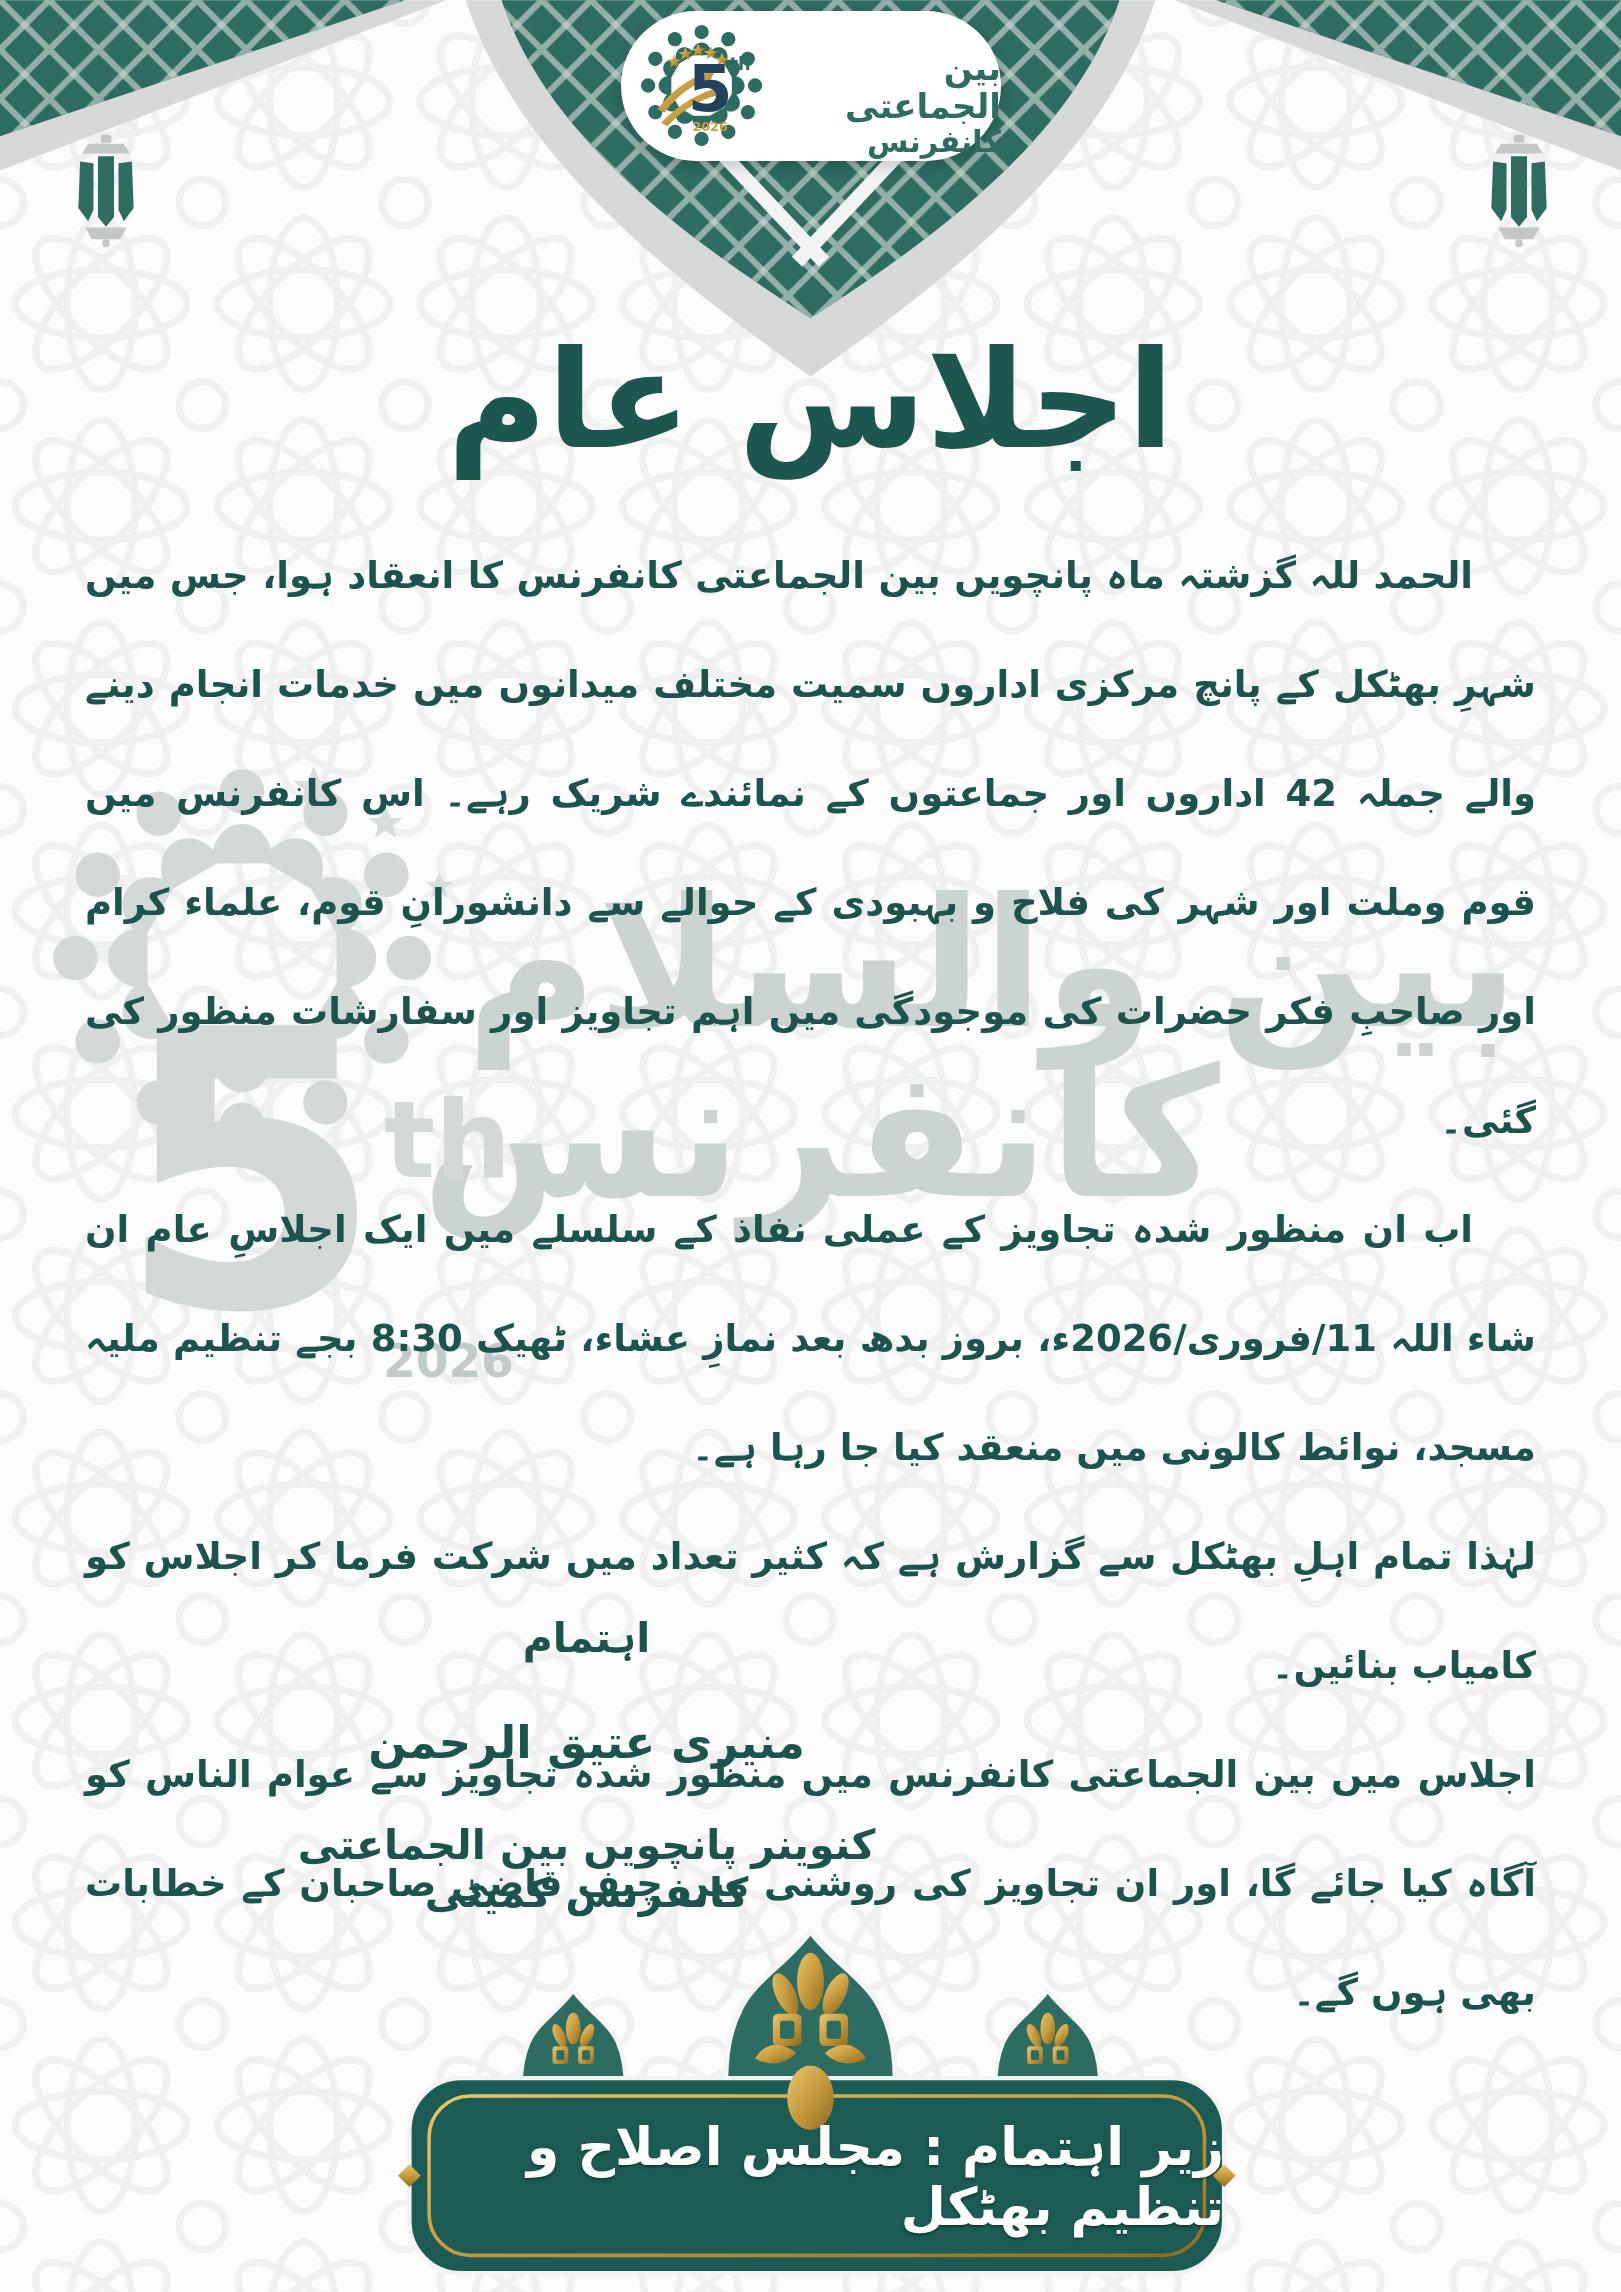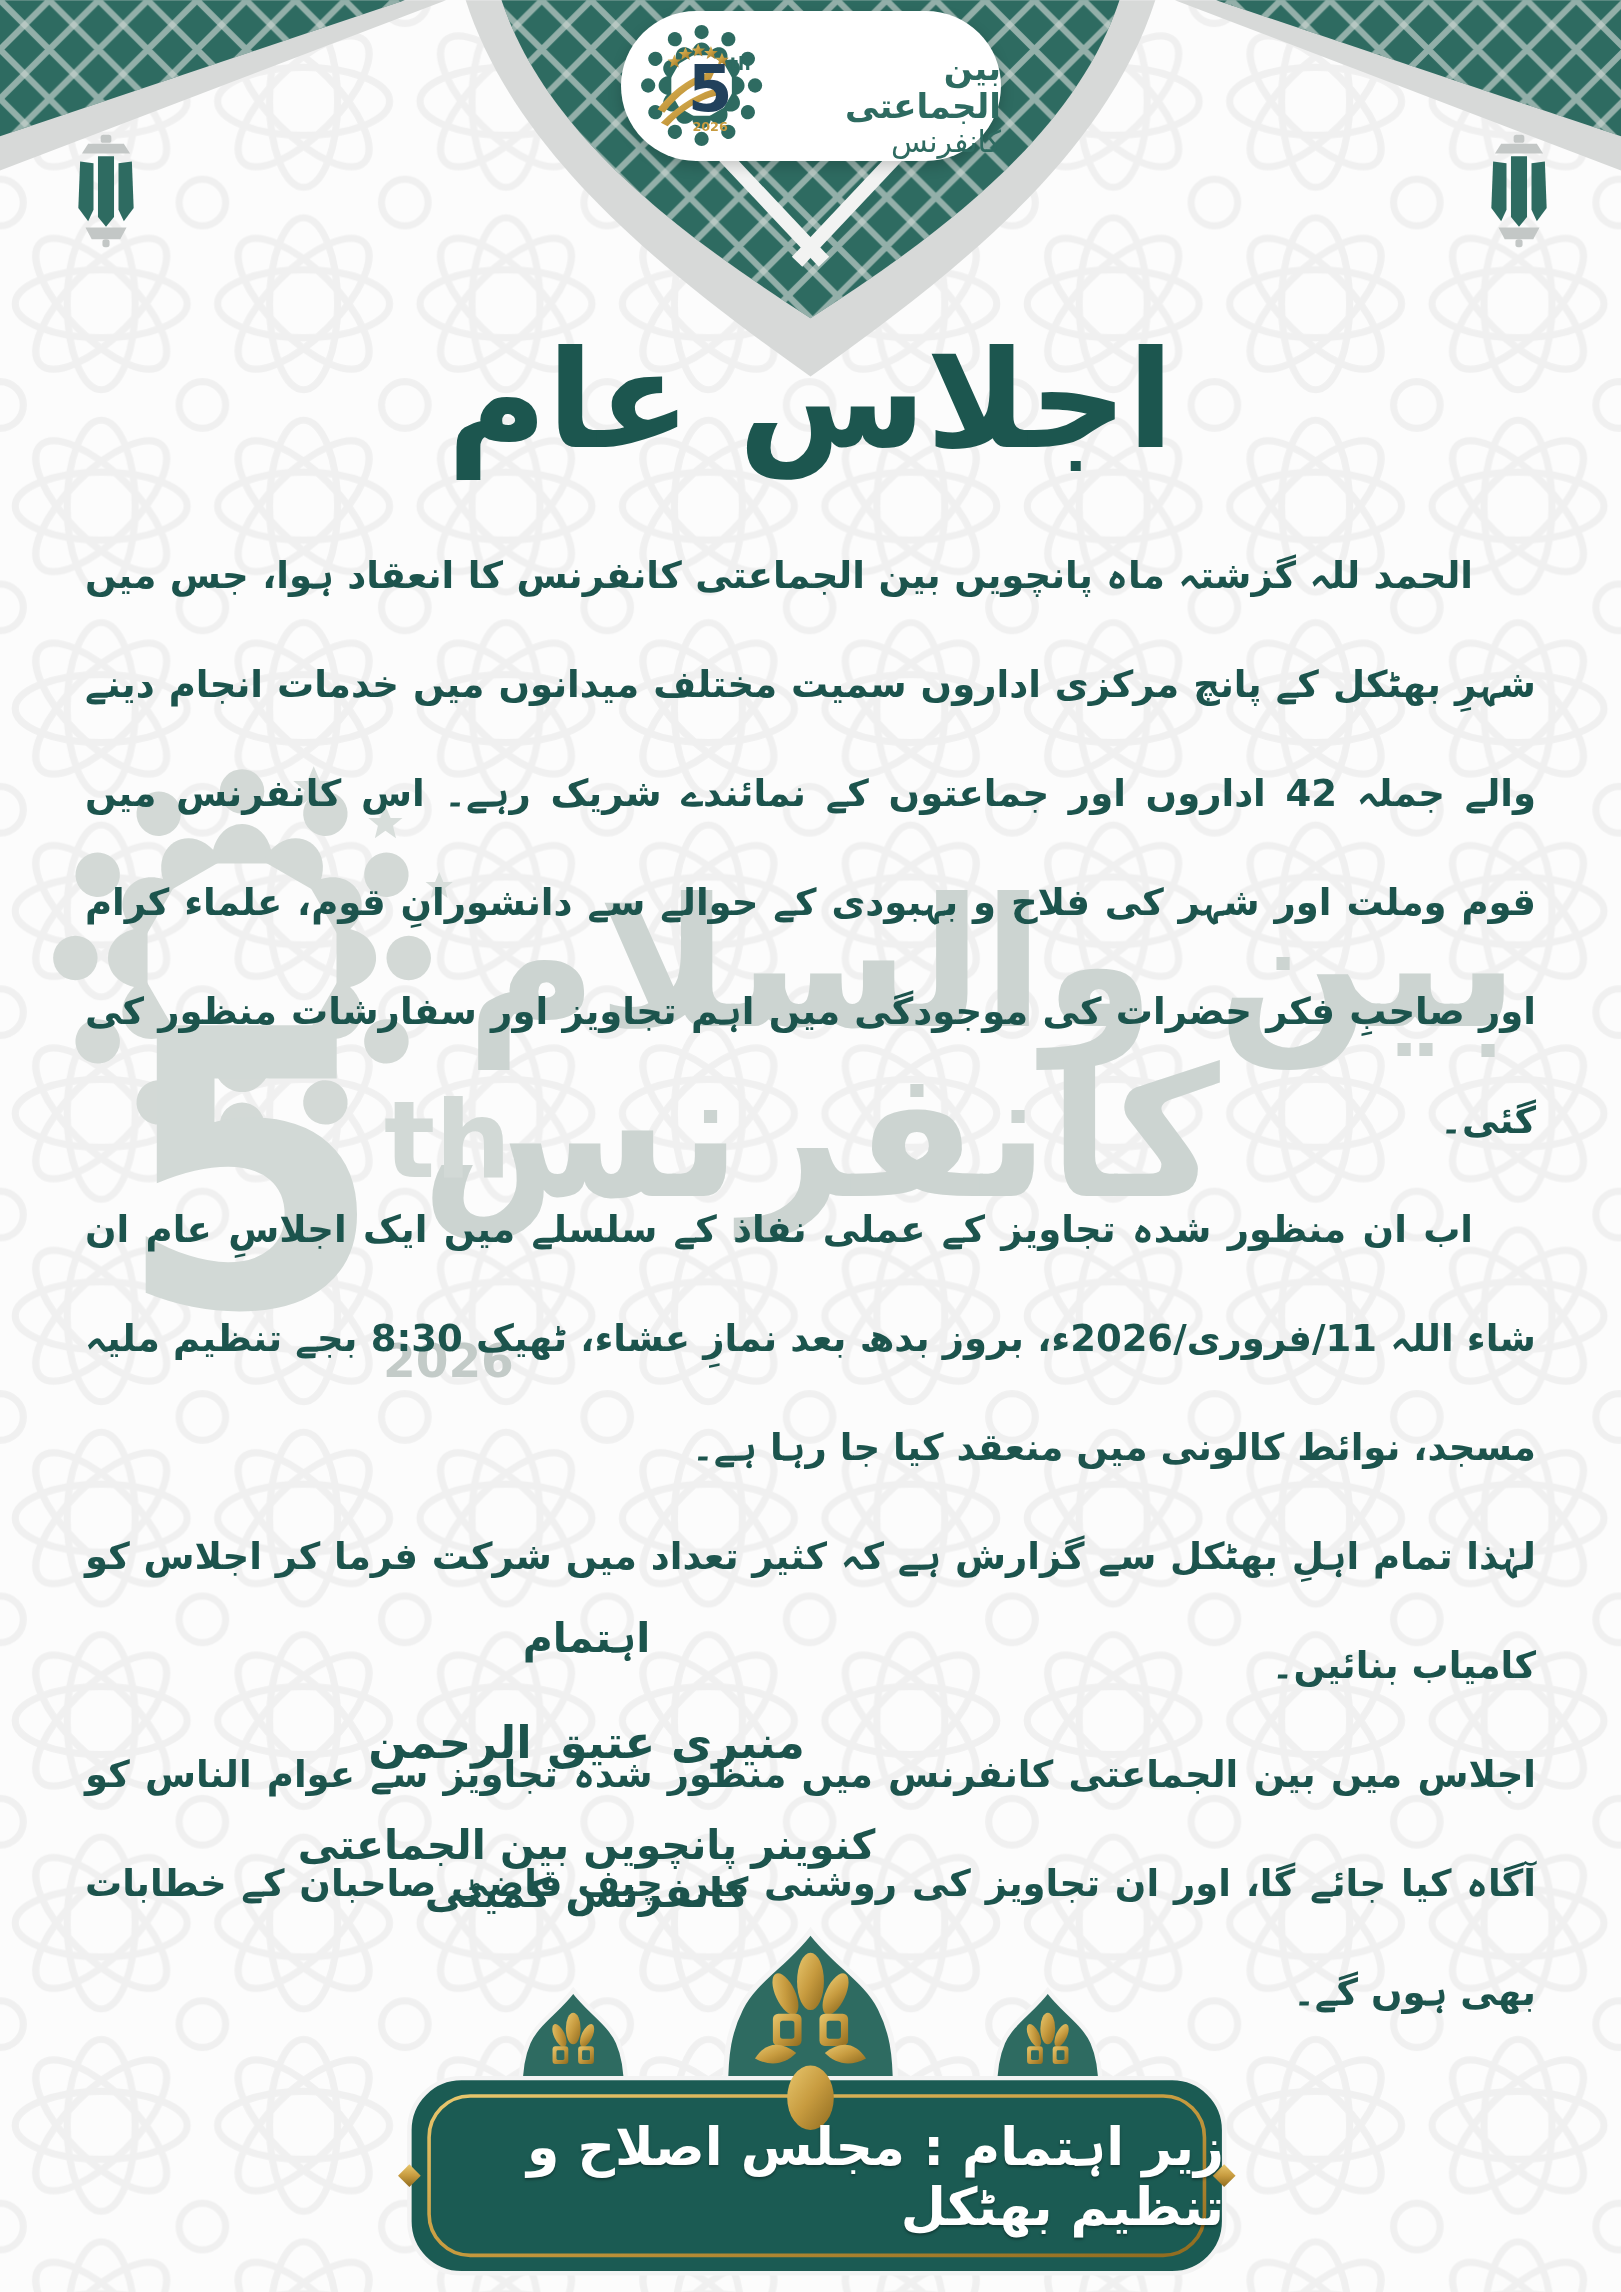--- a/index.html
+++ b/index.html
@@ -17,21 +17,21 @@
 
   
   .logo-pill{
     position:absolute;left:621px;top:10.7px;width:380px;height:150px;
     background:#ffffff;border-radius:75px;
     display:flex;align-items:center;justify-content:center;gap:5.4px;
     box-shadow:0 5.4px 14.3px rgba(0,0,0,.18);
   }
   .logo-text{display:flex;flex-direction:column;align-items:flex-start;line-height:1.12;margin-top:36px;}
   .logo-line1{font-size:34px;font-weight:bold;color:#2e6b61;}
-  .logo-line2{font-size:30px;font-weight:normal;color:#2e6b61;}
+  .logo-line2{font-size:30px;font-weight:bold;color:#2e6b61;}
 
   .lantern{position:absolute;top:133px;}
   .lantern-left{left:70px;}
   .lantern-right{left:1483px;}
 
   .title{
     position:absolute;top:321px;left:0;width:1621px;margin:0;
     text-align:center;font-size:136px;font-weight:bold;color:#1c564f;
   }
 

